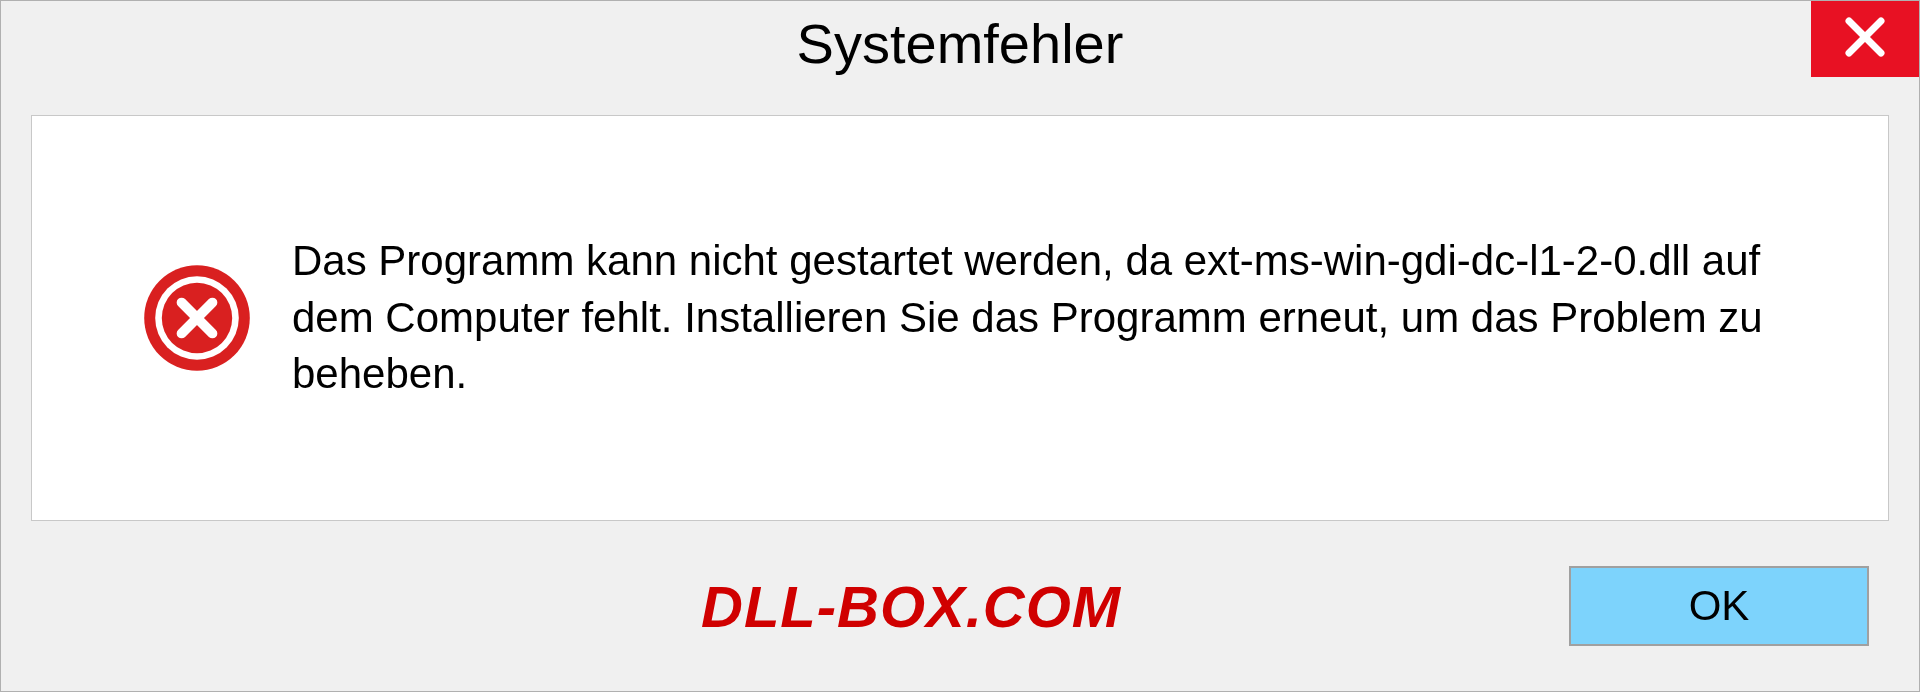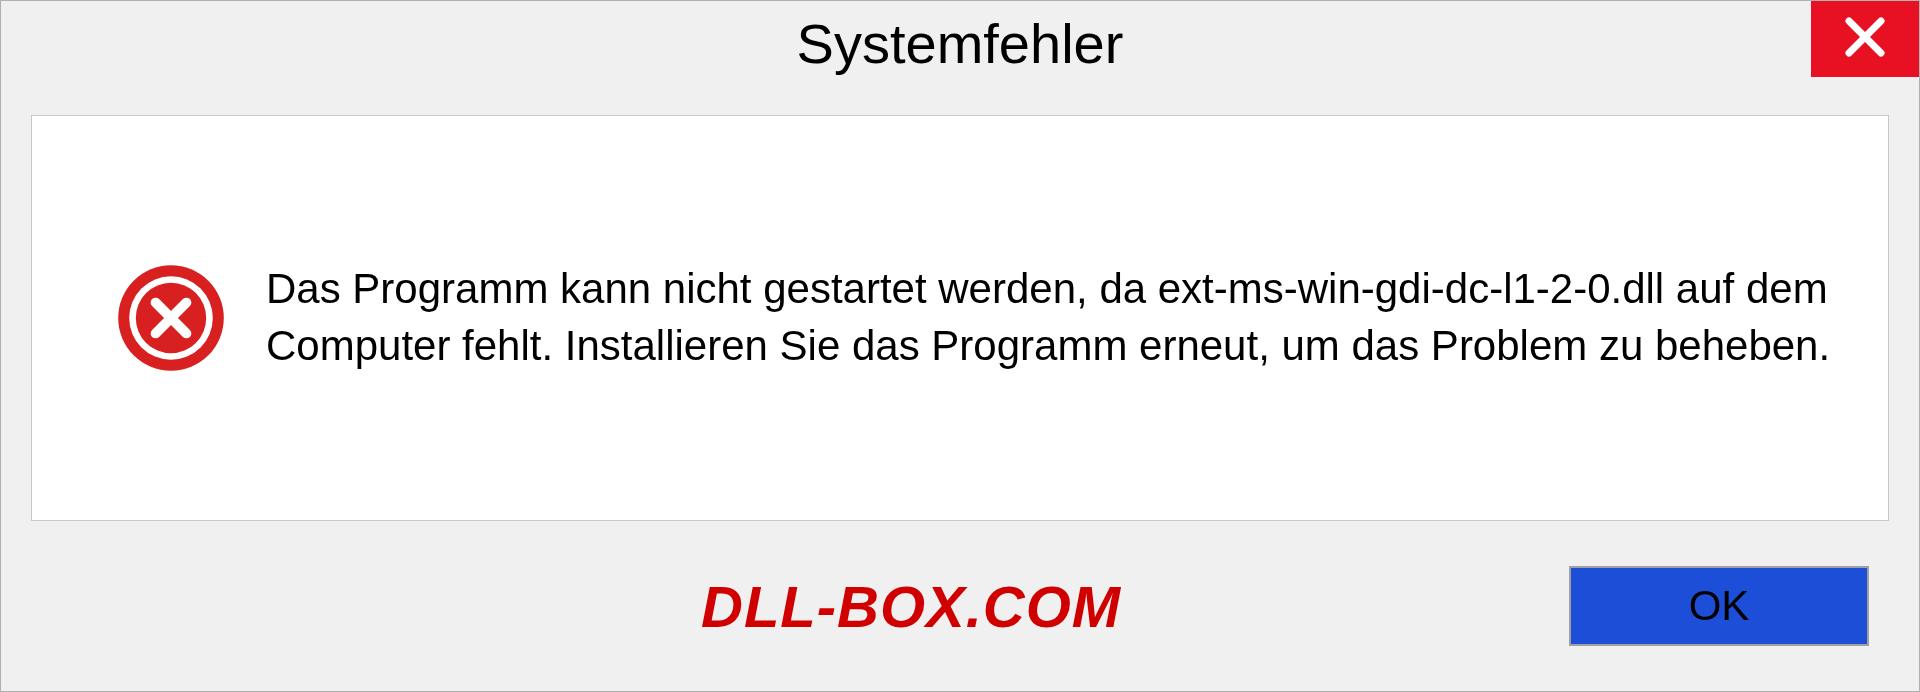--- a/index.html
+++ b/index.html
@@ -53,21 +53,21 @@
       width: 48px;
       height: 48px;
     }
     .content-panel {
       margin: 18px 30px 0 30px;
       background: #ffffff;
       border: 1px solid #c8c8c8;
       flex: 1;
       display: flex;
       align-items: center;
-      padding: 40px 50px 40px 84px;
+      padding: 40px 50px 40px 110px;
       min-height: 340px;
     }
     .error-icon {
       width: 110px;
       height: 110px;
       flex-shrink: 0;
       margin-right: 40px;
     }
     .message-text {
       font-size: 42px;
@@ -86,21 +86,21 @@
       font-size: 58px;
       font-weight: 800;
       color: #d00000;
       letter-spacing: 1px;
       font-style: italic;
       font-family: Liberation Sans, sans-serif;
     }
     .ok-button {
       width: 300px;
       height: 80px;
-      background: #1d4ed8;
+      background: #7dd3fc;
       border: 2px solid #a0a0a0;
       font-size: 42px;
       color: #000;
       display: flex;
       align-items: center;
       justify-content: center;
       cursor: pointer;
       font-family: inherit;
     }
   </style>

